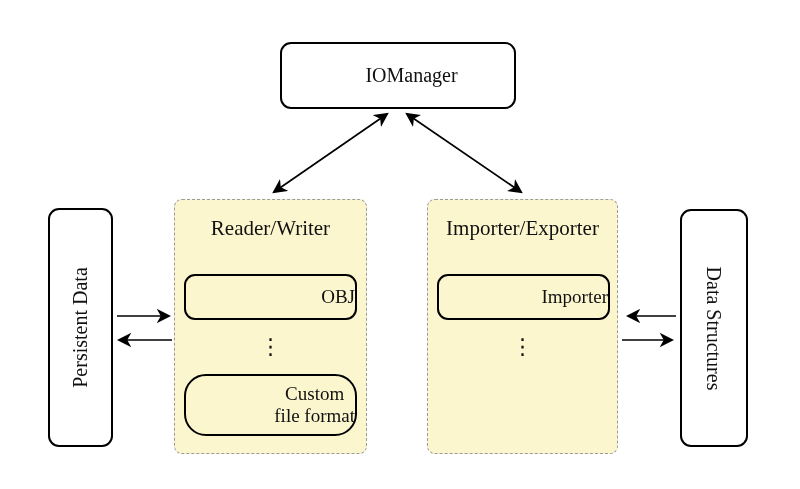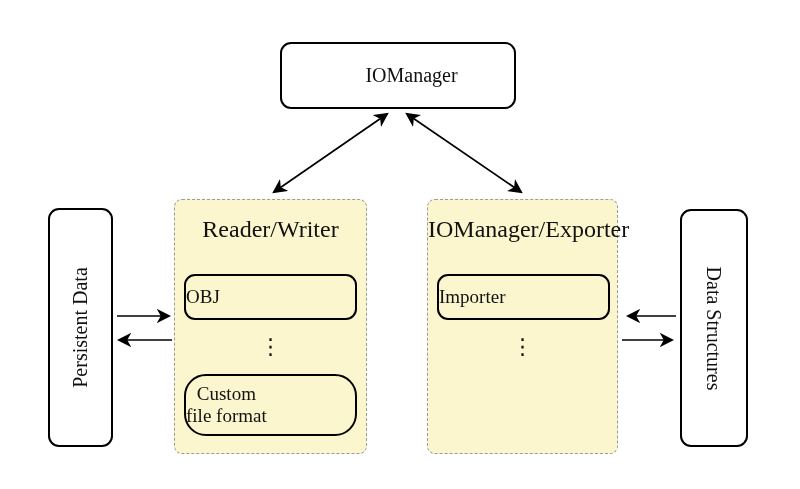--- a/index.html
+++ b/index.html
@@ -31,30 +31,30 @@
     position:absolute;
     background:var(--panel-fill);
     border:1.6px dashed var(--panel-border);
     border-radius:8px;
     box-sizing:border-box;
   }
   .panel-title{
     position:absolute;
     top:16px;left:0;right:0;
     text-align:center;
-    font-size:24px;
+    font-size:21px;
   }
   .inner-node{
     position:absolute;
     left:9px;
     width:173px;
     background:transparent;
     border:2.5px solid var(--node-border);
     border-radius:11px;
-    display:flex;align-items:center;justify-content:flex-start;
+    display:flex;align-items:center;justify-content:flex-end;
     box-sizing:border-box;
     font-size:19px;
     text-align:center;
     white-space:pre-line;
     line-height:1.15;
   }
   .inner-top{top:74px;height:46px;}
   .inner-bottom{top:174px;height:62px;border-radius:22px;}
   .ellipsis{
     position:absolute;
@@ -118,21 +118,21 @@
       <span>OBJ</span>
     </div>
     <div class="ellipsis">⋮</div>
     <div class="inner-node inner-bottom">
       <span>Custom
 file format</span>
     </div>
   </div>
 
   <div class="panel" style="left:427px;top:199px;width:191px;height:255px;">
-    <div class="panel-title">IOManager/Exporter</div>
+    <div class="panel-title">Importer/Exporter</div>
     <div class="inner-node inner-top">
       <span>Importer</span>
     </div>
     <div class="ellipsis">⋮</div>
   </div>
 
   <div class="side-node" style="left:680px;top:209px;width:68px;height:238px;">
     <span class="vtext rot-cw">Data Structures</span>
   </div>
 

